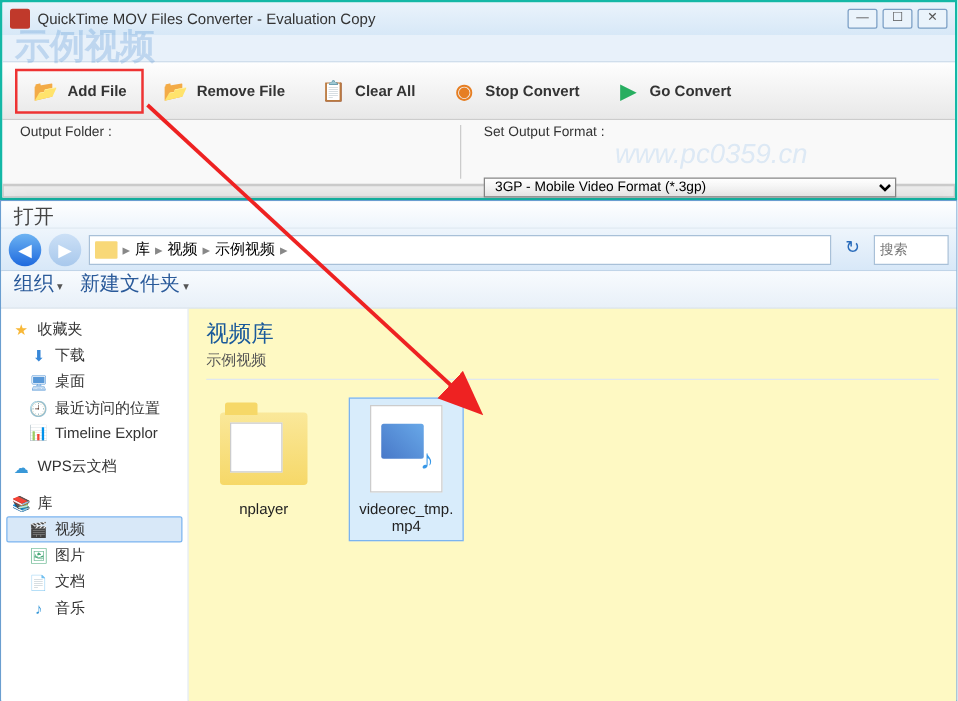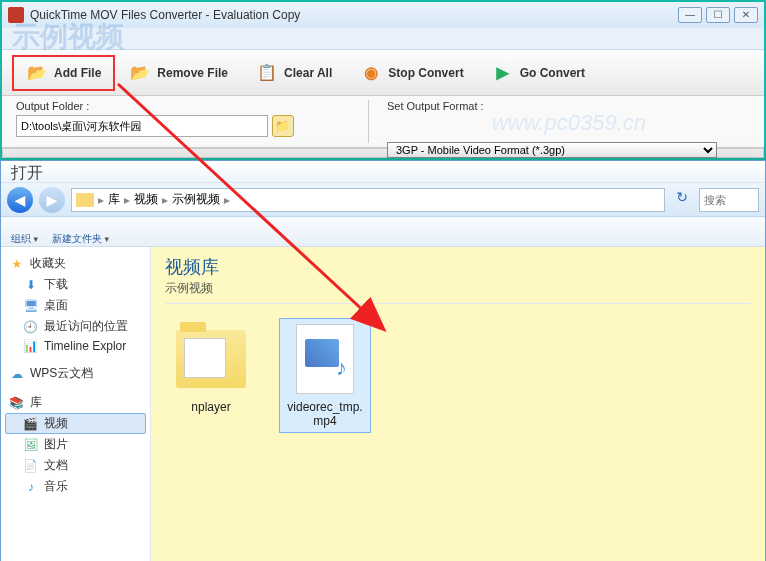--- a/index.html
+++ b/index.html
@@ -42,21 +42,21 @@
     .fd-title { height: 22px; background: linear-gradient(#fff,#eef5fc); padding: 2px 10px; font-size: 16px; color: #444; border-bottom: 1px solid #d8e4f0; }
     .fd-nav { height: 34px; background: linear-gradient(#eef5fc,#d8e8f8); display: flex; align-items: center; padding: 0 6px; gap: 6px; border-bottom: 1px solid #c0d4e8; }
     .nav-arrow { width: 26px; height: 26px; border-radius: 13px; background: linear-gradient(#6db3f2,#1e69de); color: #fff; display: flex; align-items: center; justify-content: center; font-size: 14px; cursor: pointer; }
     .nav-arrow.disabled { background: linear-gradient(#cce0f6,#a8c8ec); }
     .breadcrumb { flex: 1; height: 24px; background: #fff; border: 1px solid #a8c0d8; display: flex; align-items: center; padding: 0 4px; font-size: 12px; gap: 4px; }
     .bc-folder-icon { width: 18px; height: 14px; background: #f8d878; border-radius: 1px; }
     .bc-sep { color: #888; }
     .refresh-btn { width: 22px; height: 22px; color: #2a6cbb; font-size: 14px; cursor: pointer; text-align: center; }
     .search-box { width: 60px; height: 24px; border: 1px solid #a8c0d8; background: #fff; font-size: 11px; padding: 0 4px; color: #888; }
     
-    .fd-toolbar { height: 30px; background: linear-gradient(#f8fbfe,#e8f0f8); display: flex; align-items: flex-end; padding: 0 10px; gap: 14px; font-size: 10px; color: #2a5a9a; border-bottom: 1px solid #d0dce8; }
+    .fd-toolbar { height: 30px; background: linear-gradient(#f8fbfe,#e8f0f8); display: flex; align-items: flex-start; padding: 0 10px; gap: 14px; font-size: 16px; color: #2a5a9a; border-bottom: 1px solid #d0dce8; }
     .fd-tool-item { cursor: pointer; }
     .fd-tool-item::after { content: " ▾"; font-size: 9px; color: #555; }
     
     .fd-body { display: flex; height: 314px; }
     .fd-sidebar { width: 150px; background: #fff; border-right: 1px solid #e0e8f0; padding: 6px 4px; overflow: hidden; }
     .sb-group { margin-bottom: 8px; }
     .sb-item { display: flex; align-items: center; gap: 5px; padding: 2px 4px; font-size: 12px; color: #333; cursor: pointer; }
     .sb-item.bold { font-weight: normal; }
     .sb-item.indent { padding-left: 18px; }
     .sb-item.selected { background: #d8e8f8; border: 1px solid #7bb4ef; border-radius: 2px; padding: 1px 3px; padding-left: 17px; }
@@ -129,24 +129,20 @@
     </div>
     <div class="tool-btn">
       <span class="tool-icon icon-go">▶</span>
       <span>Go Convert</span>
     </div>
   </div>
 
   <div class="options-bar">
     <div class="opt-group left">
       <div class="opt-label">Output Folder :</div>
-      <div class="opt-row">
-        <input class="text-input" value="D:\tools\桌面\河东软件园" style="">
-        <button class="browse-btn">📁</button>
-      </div>
     </div>
     <div class="opt-group right">
       <div class="opt-label">Set Output Format :</div>
       <select class="select-input">
         <option>3GP - Mobile Video Format (*.3gp)</option>
       </select>
     </div>
   </div>
   <div class="scroll-hint"></div>
 </div>

